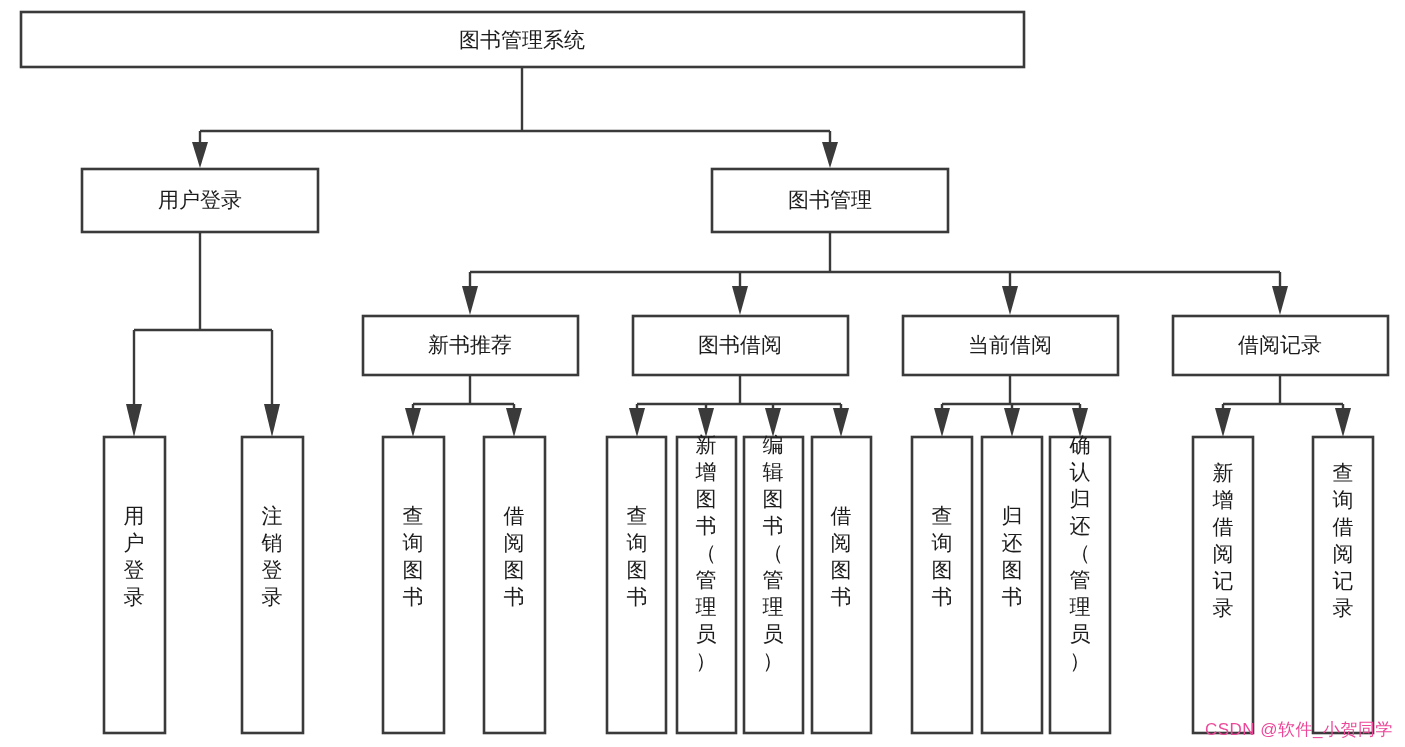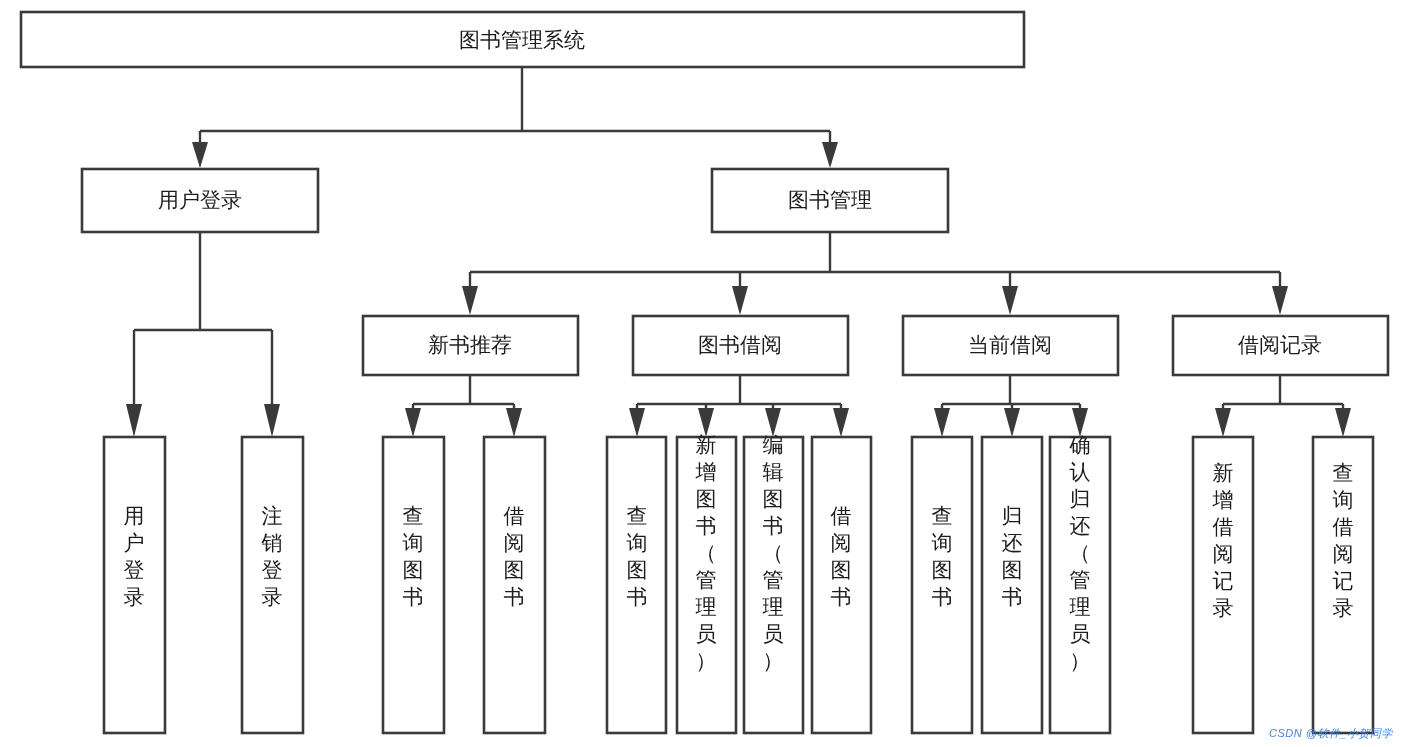--- a/index.html
+++ b/index.html
@@ -54,26 +54,25 @@
     font-family: "Liberation Sans", "DejaVu Sans", sans-serif;
     font-size: 21px;
     fill: #1c1c1c;
     text-anchor: middle;
   }
   .watermark {
     position: absolute;
     right: 12px;
     bottom: 6px;
     font-family: "Liberation Sans", "DejaVu Sans", sans-serif;
-    font-size: 11px;
-    color: #3b82f6;
+    font-size: 17px;
+    color: #ec4899;
     letter-spacing: 0.5px;
     white-space: nowrap;
     user-select: none;
-    font-style: italic;
   }
 </style>
 </head>
 <body>
 
 <div id="diagram-root">
 
   <svg id="tree-svg" viewBox="0 0 1405 747">
     <defs>
       <g id="arrow-def"></g>

